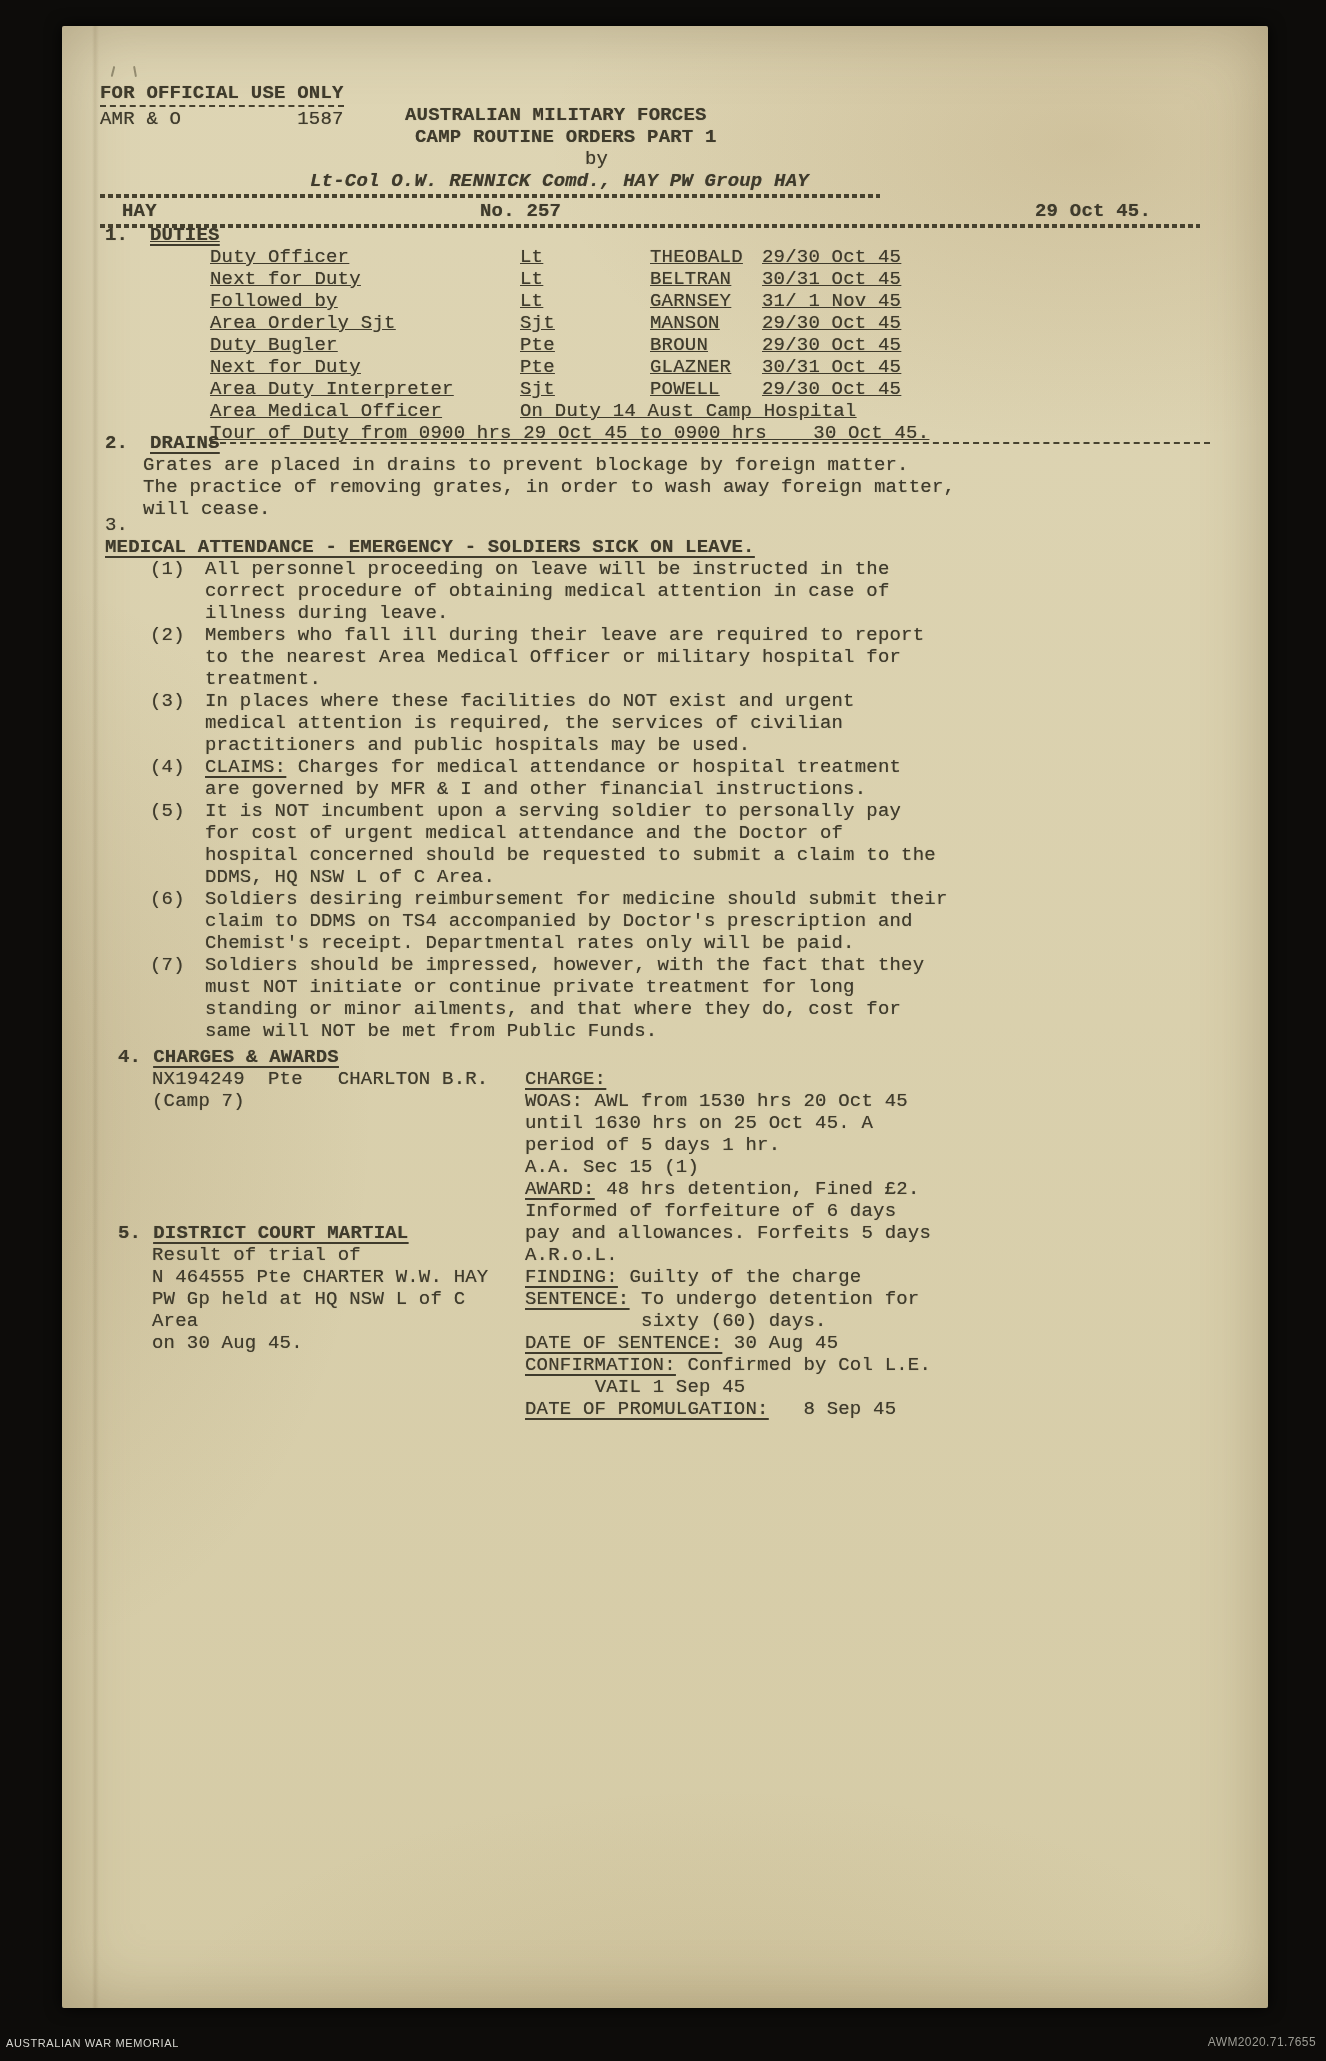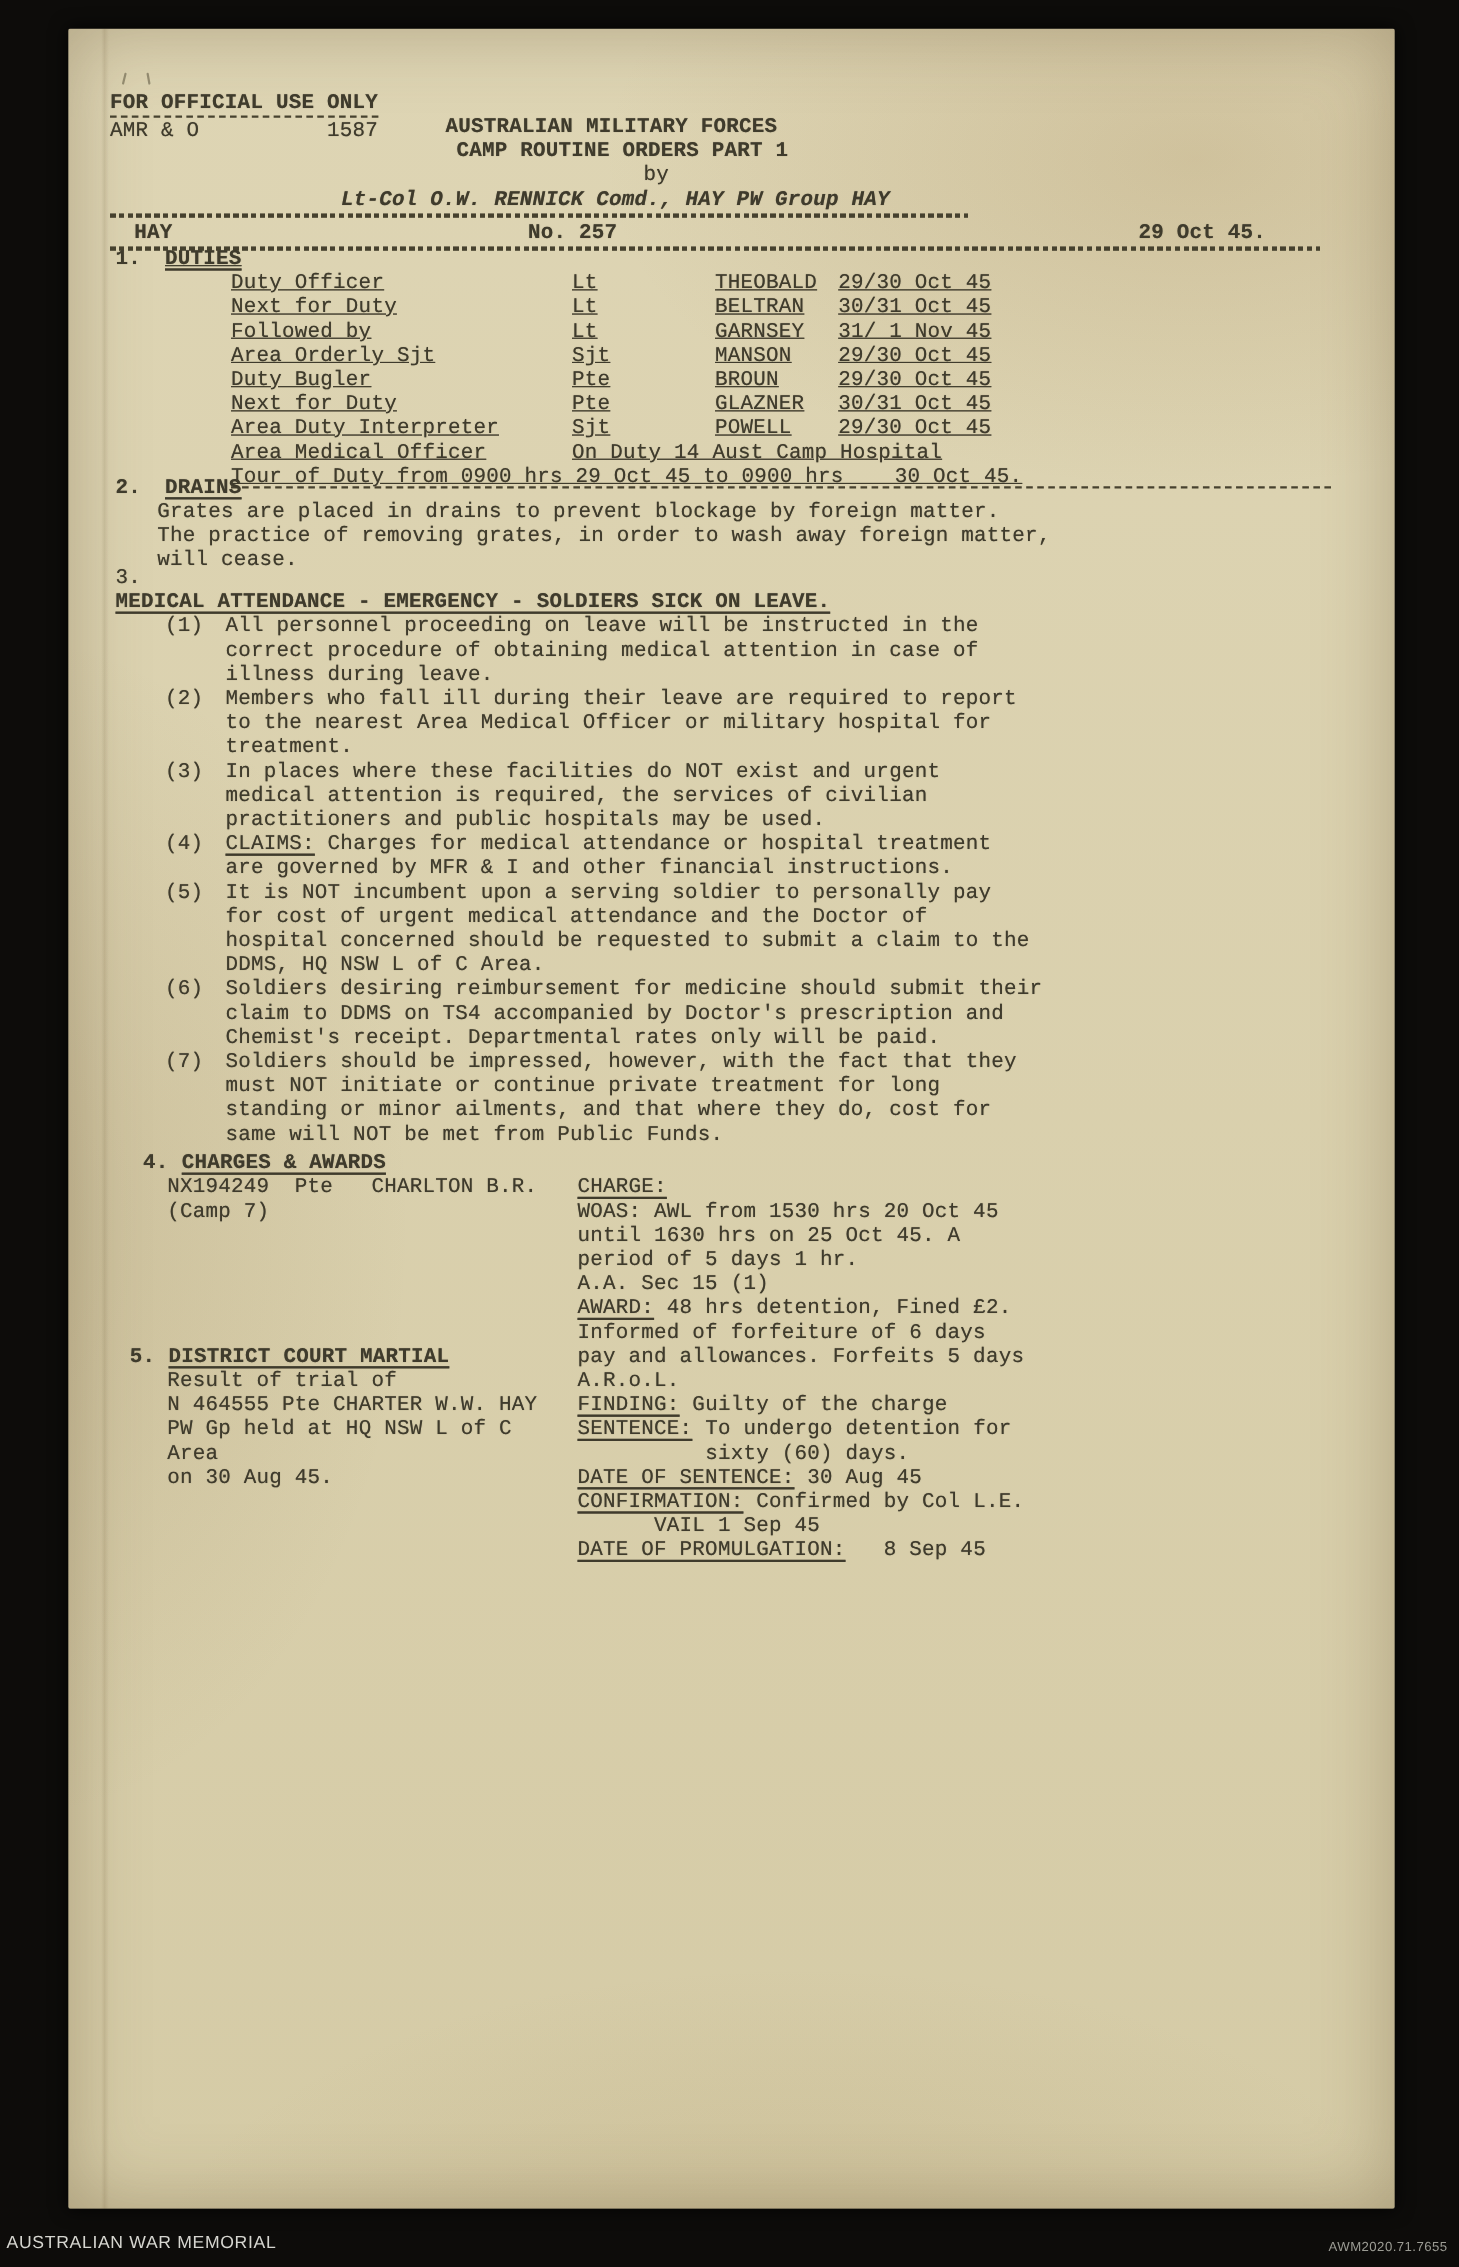--- a/index.html
+++ b/index.html
@@ -53,32 +53,32 @@
   .sec2 { top:406px; }
   .sec2 .body { margin-left:38px; }
   .sec3 { top:488px; }
   .sec3 .sec-head { }
   .mi { display:flex; }
   .mi-no { width:55px; margin-left:45px; flex:none; }
   .mi-tx { width:790px; white-space:pre-wrap; }
 
   
   .sec45 { position:absolute; left:56px; top:1020px; width:1150px; height:450px; }
-  .s4head { position:absolute; left:12px; top:0; }
+  .s4head { position:absolute; left:0; top:0; }
   .s4head .t { margin-left:12px; }
   .s4subject { position:absolute; left:34px; top:22px; }
   .rightcol { position:absolute; left:407px; top:22px; width:460px; }
   .s5 { position:absolute; left:0; top:176px; width:380px; }
   .s5 .t { margin-left:12px; }
   .s5detail { margin-left:34px; }
 
   
   .footer-left {
     position:absolute; left:6px; bottom:12px; color:#d6d6d0;
-    font-family:"Liberation Sans",sans-serif; font-size:16px; letter-spacing:.6px;
+    font-family:"Liberation Sans",sans-serif; font-size:11px; letter-spacing:.6px;
   }
   .footer-right {
     position:absolute; right:10px; bottom:12px; color:#9c9c94;
     font-family:"Liberation Sans",sans-serif; font-size:12px; letter-spacing:.4px;
   }
   .pen-marks { position:absolute; left:46px; top:40px; width:40px; height:16px; }
   .pen-marks i { position:absolute; width:2px; height:11px; background:rgba(90,82,60,.55); border-radius:2px; }
   .pen-marks i:first-child { left:4px; transform:rotate(14deg); }
   .pen-marks i:last-child { left:26px; transform:rotate(-10deg); }
 </style>

